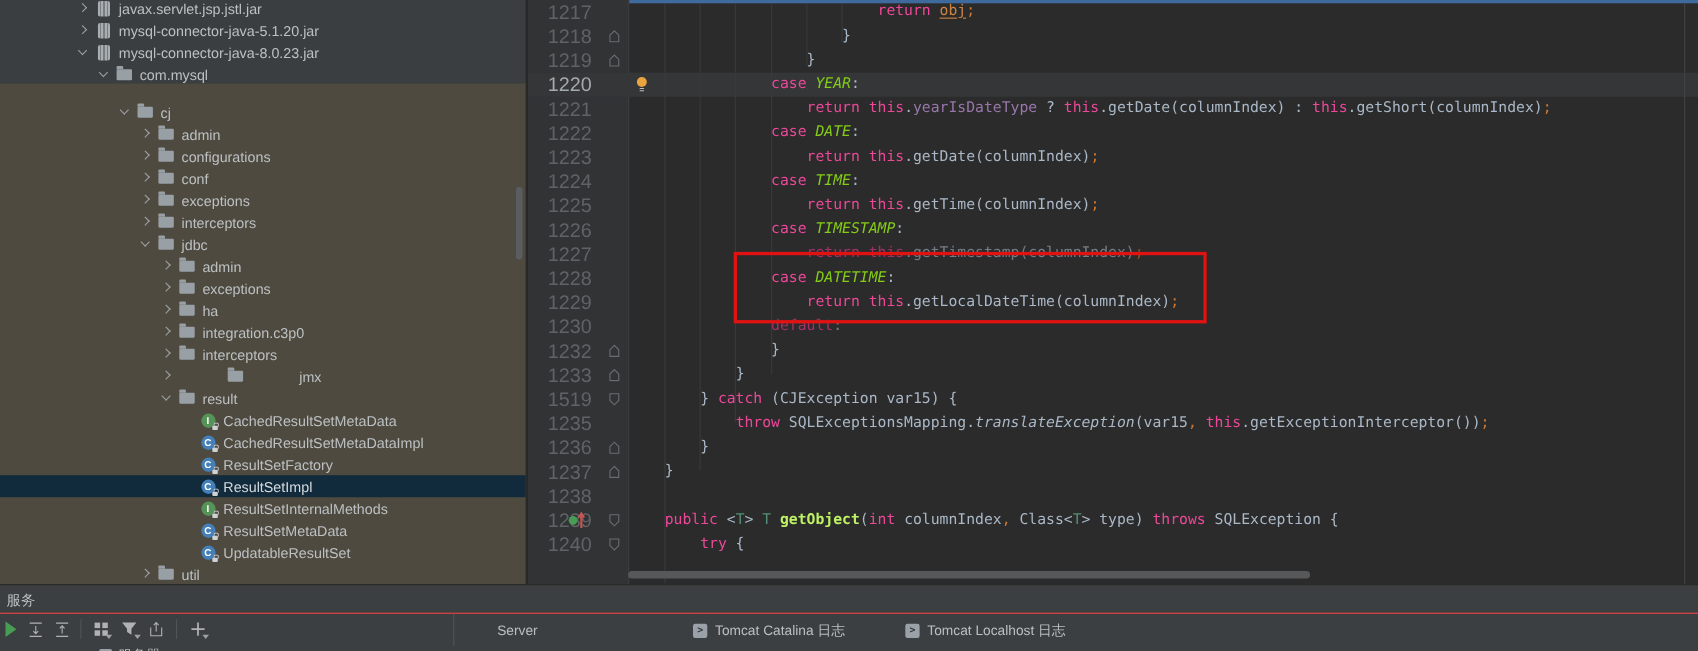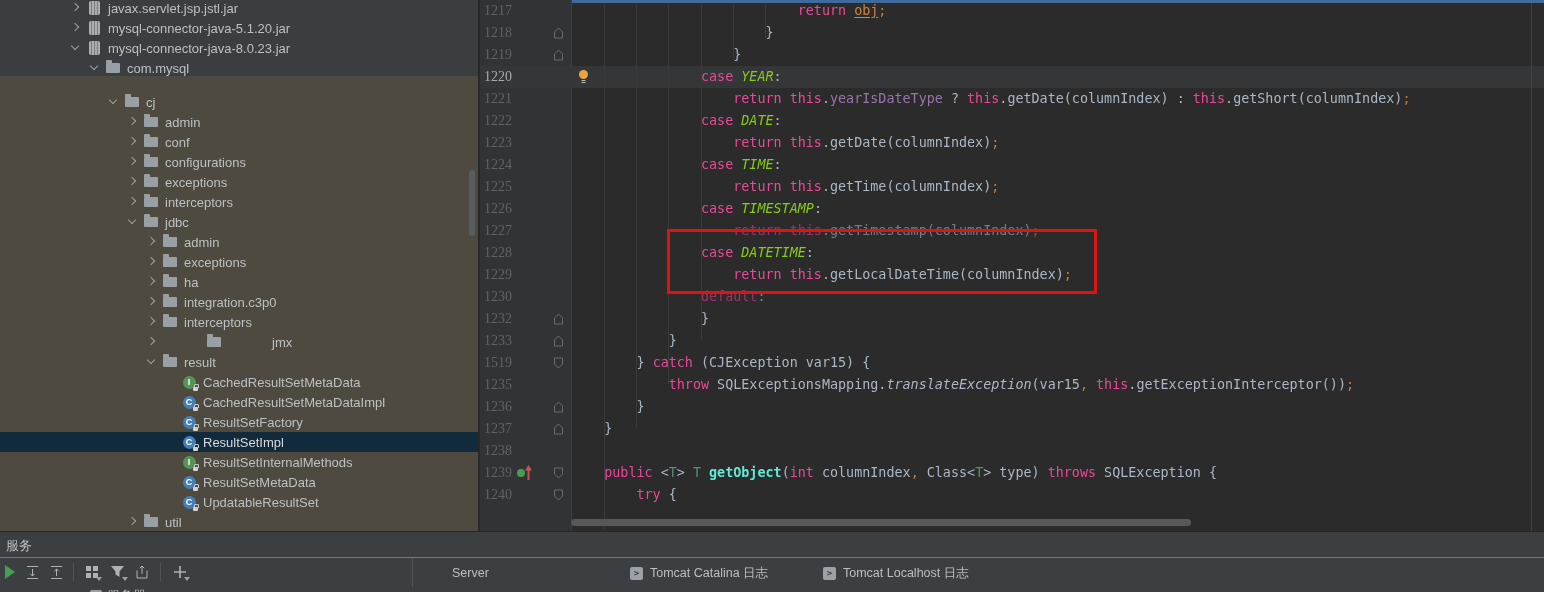--- a/index.html
+++ b/index.html
@@ -31,33 +31,33 @@
   
   #editor{position:absolute;left:480px;top:0;width:1064px;height:531px;background:#2b2b2b;overflow:hidden;}
   #blue-top{position:absolute;left:0;top:0;width:100%;height:3px;background:#3e6a9e;}
   #gutter-bg{position:absolute;left:0;top:0;width:92px;height:100%;background:#313335;border-right:1px solid #3c3e40;}
   #caret-row{position:absolute;left:0;top:66px;width:100%;height:22px;background:#343638;}
   .iguide{position:absolute;width:1px;background:#3a3a3a;top:4px;z-index:1;}
   .g1{left:124px;height:526px;} .g2{left:156px;height:424px;} .g3{left:188px;height:380px;}
   .g4{left:221px;height:336px;} .g5{left:253px;height:56px;} .g6{left:285px;height:34px;}
   #code-lines{position:absolute;left:0;top:0;width:100%;z-index:2;}
   .cline{position:relative;height:22px;}
-  .lnum{position:absolute;left:4px;top:0;width:40px;line-height:22px;font-family:Liberation Serif, serif;font-size:14px;color:#606366;}
+  .lnum{position:absolute;left:18px;top:0;width:40px;line-height:22px;font-family:Liberation Sans, sans-serif;font-size:18px;color:#606366;}
   .cline.cur .lnum{color:#a5aaac;}
   .fold{position:absolute;left:73px;top:5px;width:11px;height:12px;}
   .gut-extra{position:absolute;top:3px;}
   .gut-extra.bulb{left:97px;}
   .gut-extra.override{left:36px;}
   .code{position:absolute;left:92px;top:0;margin:0;line-height:22px;font-family:"DejaVu Sans Mono",monospace;font-size:13.4px;color:#a9b7c6;white-space:pre;}
   .cline.dim .code{filter:brightness(.68);}
   .tk-kw{color:#ec4899;} .tk-pl{color:#a9b7c6;} .tk-pn{color:#cc7832;}
   .tk-ct{color:#84cc16;font-style:italic;} .tk-fd{color:#9876aa;}
   .tk-mt{color:#a9b7c6;} .tk-im{color:#a9b7c6;font-style:italic;}
   .tk-vu{color:#cc8444;text-decoration:underline;text-underline-offset:2px;}
-  .tk-dc{color:#5eead4;font-weight:bold;} .tk-tp{color:#548f75;}
+  .tk-dc{color:#bef264;font-weight:bold;} .tk-tp{color:#548f75;}
   #red-box{position:absolute;left:187px;top:229px;width:430px;height:65px;border:3px solid #e01212;z-index:6;}
   #hscroll{position:absolute;left:91px;top:519px;width:620px;height:7px;border-radius:4px;background:#56585a;z-index:7;}
   #rmargin{position:absolute;right:12px;top:3px;width:1px;height:528px;background:#424242;}
 
   
   #services{position:absolute;left:0;top:531px;width:1544px;height:61px;background:#3c3f41;border-top:1px solid #272727;overflow:hidden;}
   #svc-title{position:absolute;left:6px;top:5px;font-size:13px;color:#bbbfc1;}
   #svc-toolbar{position:absolute;left:0;top:25px;width:100%;height:30px;border-top:1px solid #ef4444;}
   .tbtn{position:absolute;top:3px;width:20px;height:22px;display:flex;align-items:center;justify-content:center;}
   .tsep{position:absolute;top:5px;width:1px;height:18px;background:#515456;}
@@ -130,30 +130,30 @@
         </span>
         <span>admin</span>
       </div>
       <div class="trow" style="padding-left: 125px;">
         <span class="chev collapsed">
           <i></i>
         </span>
         <span class="ticon">
           <span class="ico-folder"></span>
         </span>
+        <span>configurations</span>
+      </div>
+      <div class="trow" style="padding-left: 125px;">
+        <span class="chev collapsed">
+          <i></i>
+        </span>
+        <span class="ticon">
+          <span class="ico-folder"></span>
+        </span>
         <span>conf</span>
-      </div>
-      <div class="trow" style="padding-left: 125px;">
-        <span class="chev collapsed">
-          <i></i>
-        </span>
-        <span class="ticon">
-          <span class="ico-folder"></span>
-        </span>
-        <span>configurations</span>
       </div>
       <div class="trow" style="padding-left: 125px;">
         <span class="chev collapsed">
           <i></i>
         </span>
         <span class="ticon">
           <span class="ico-folder"></span>
         </span>
         <span>exceptions</span>
       </div>

